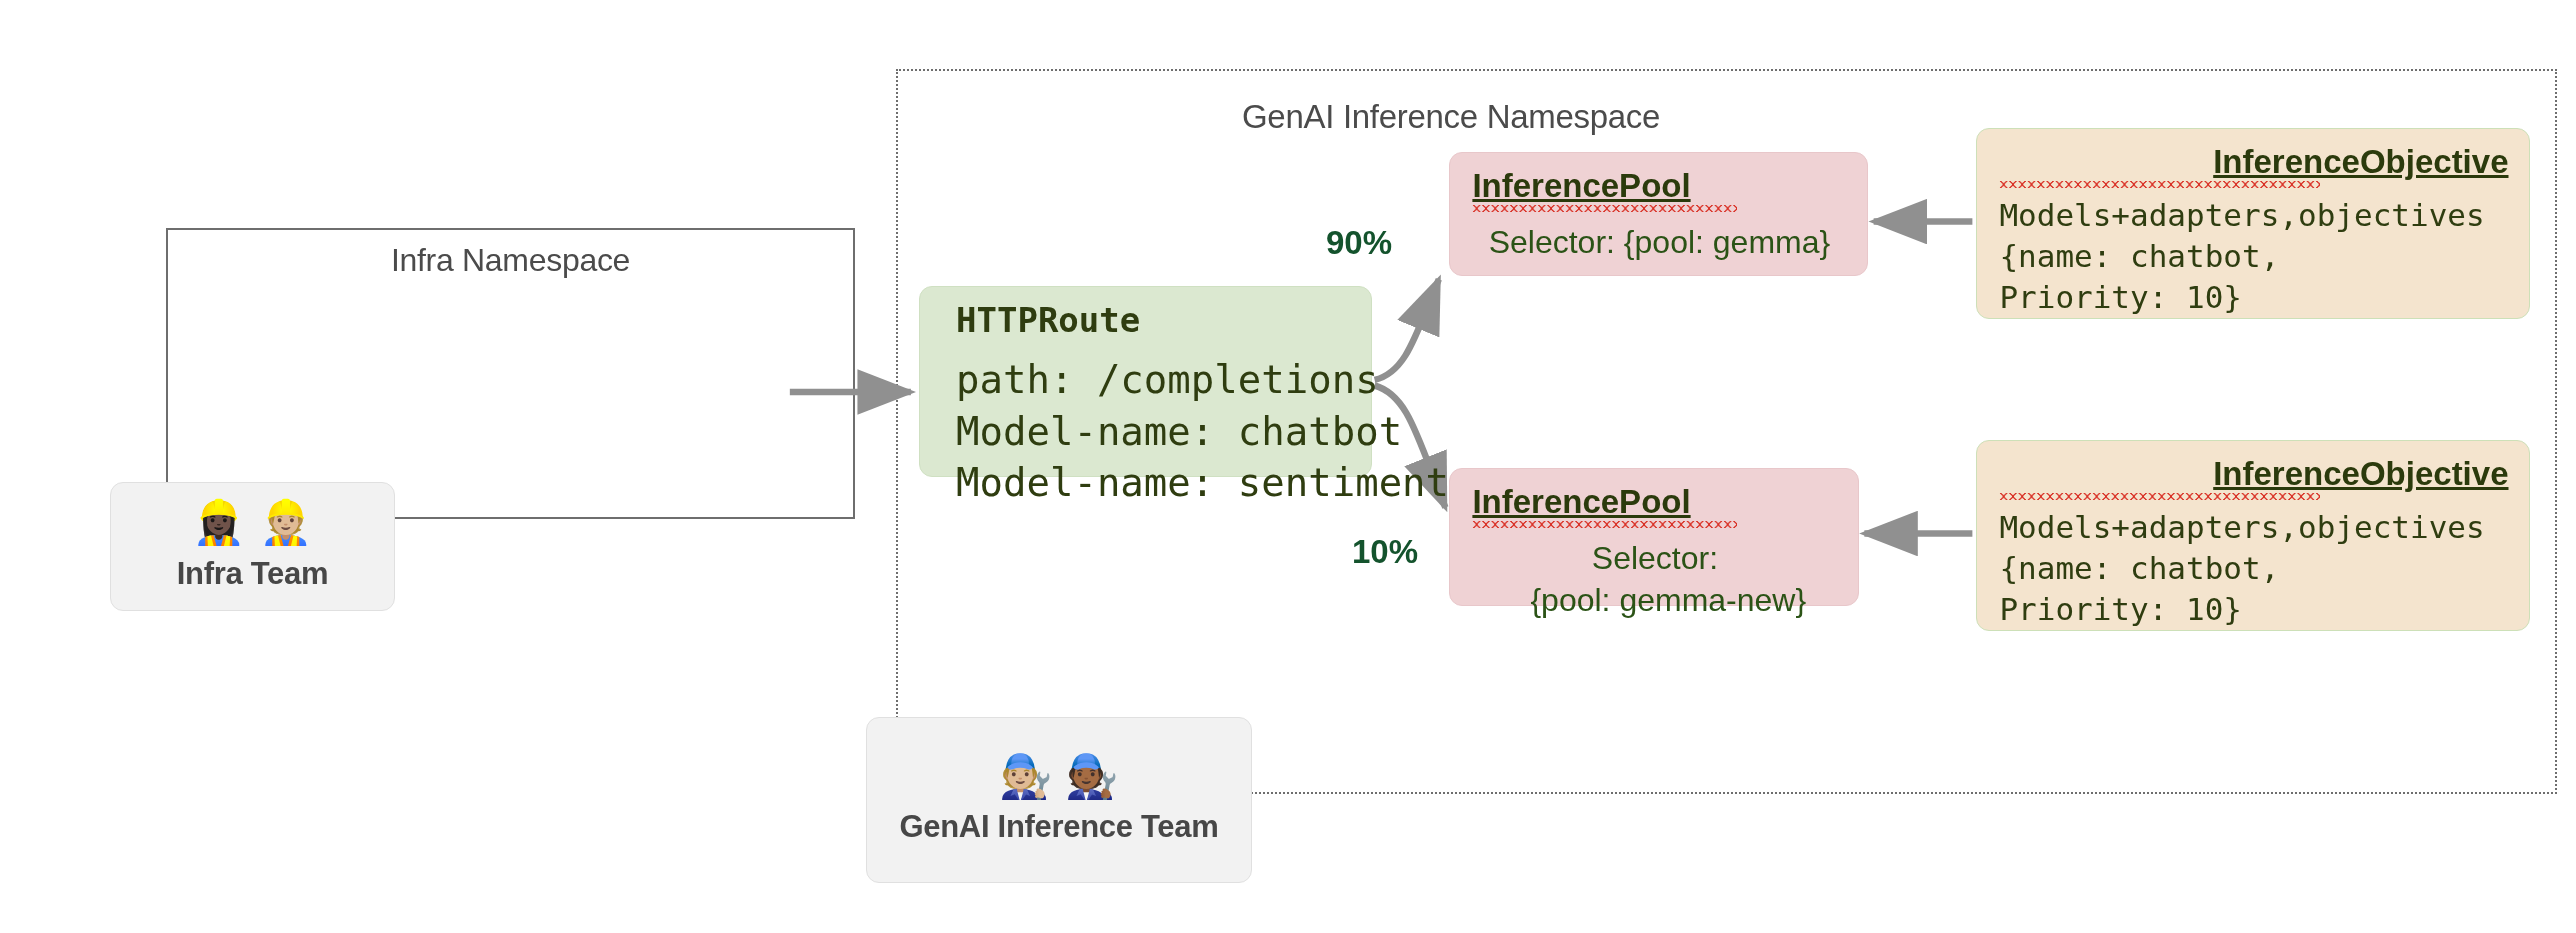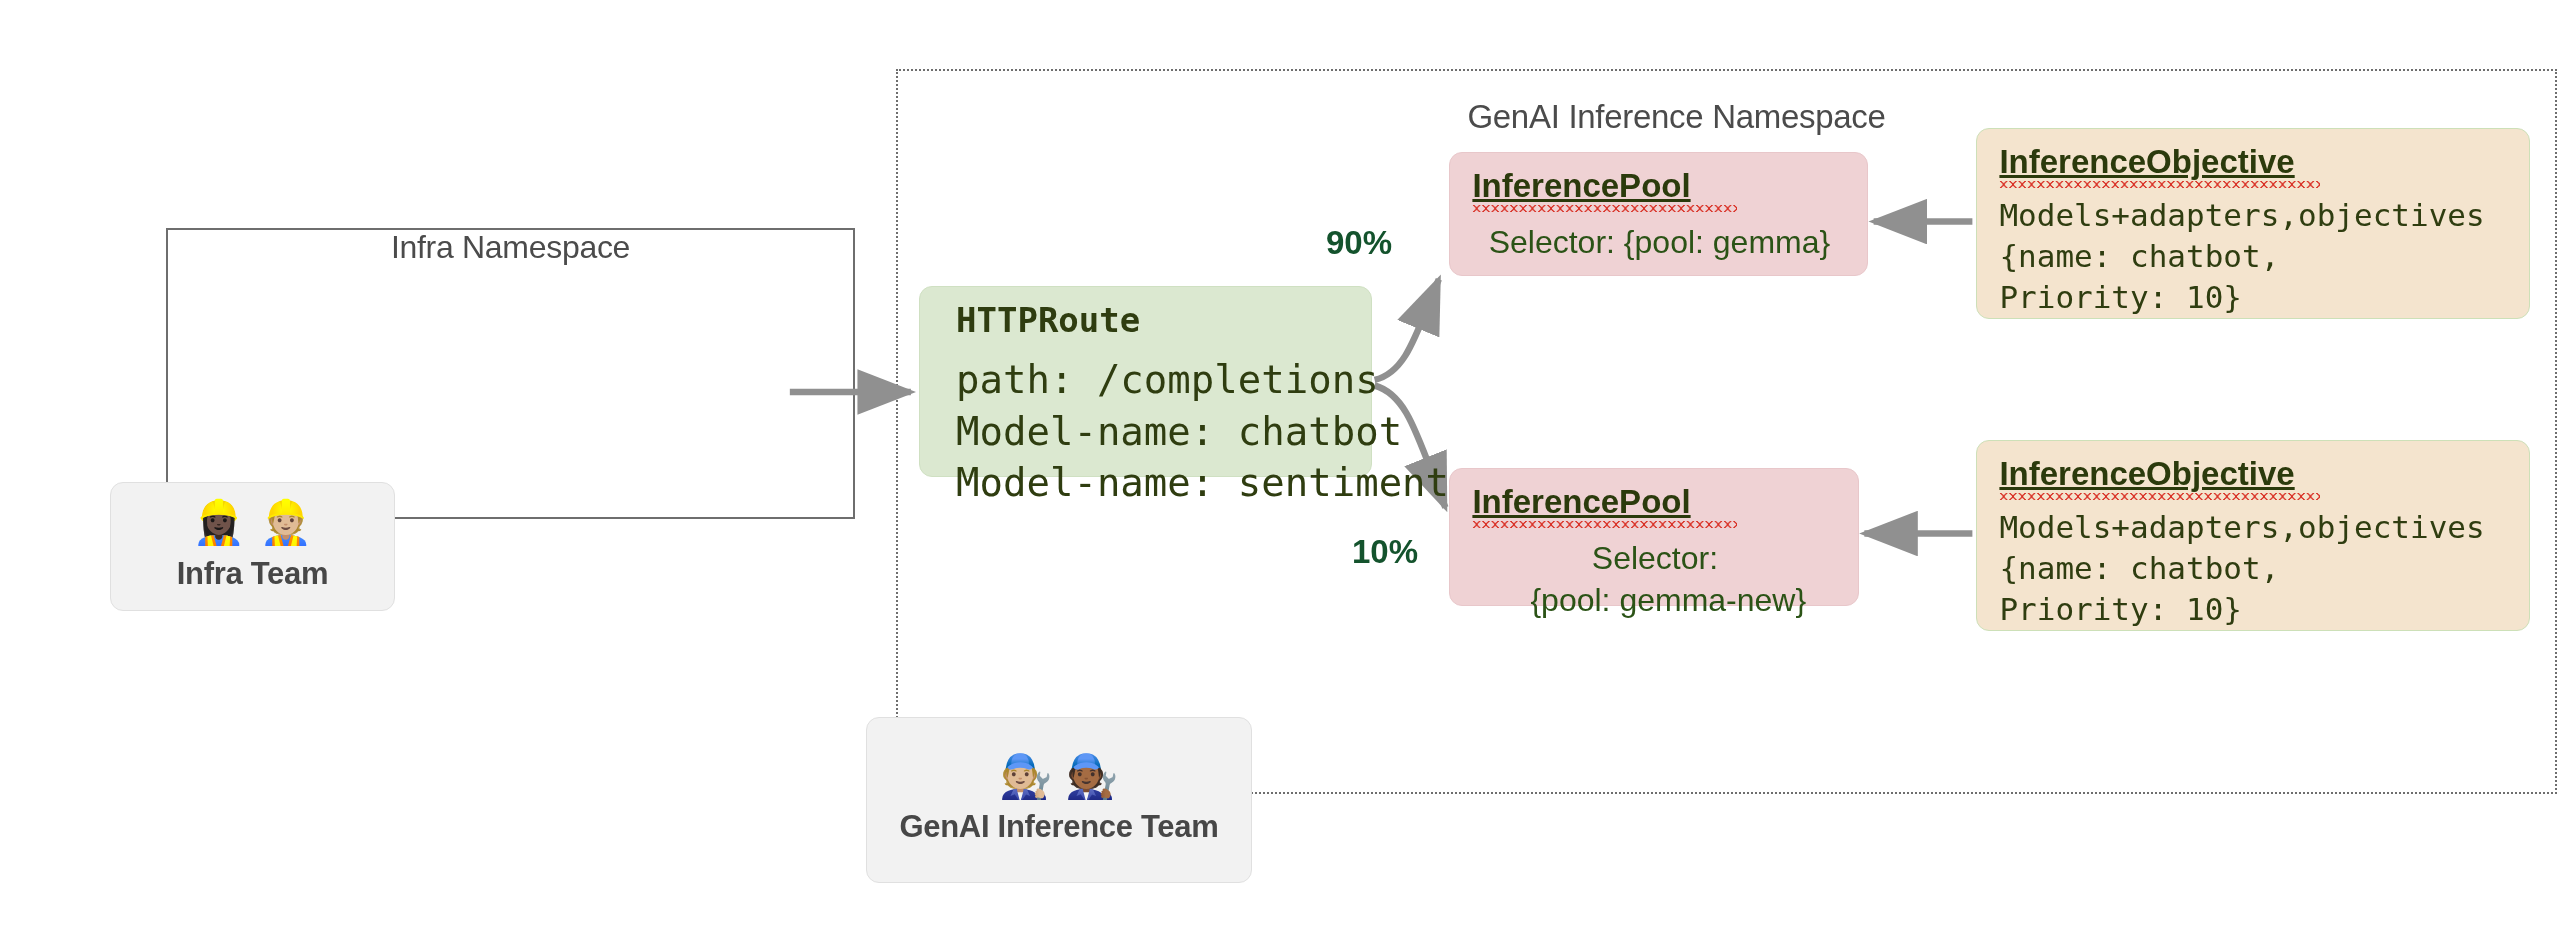--- a/index.html
+++ b/index.html
@@ -24,41 +24,41 @@
     left: 166px;
     top: 228px;
     width: 689px;
     height: 291px;
     border: 2.8px solid #6E6E6E;
     box-sizing: border-box;
     background: transparent;
   }
   #infra-namespace-title {
     left: 166px;
-    top: 229px;
+    top: 242px;
     width: 689px;
     text-align: center;
     font-size: 32px;
     color: #4B4B4B;
     letter-spacing: -0.3px;
   }
   #genai-namespace-box {
     left: 896px;
     top: 69px;
     width: 1661px;
     height: 725px;
     border: 2.8px dotted #6E6E6E;
     box-sizing: border-box;
     background: transparent;
   }
   #genai-namespace-title {
-    left: 1211px;
+    left: 1242px;
     top: 98px;
     width: 931px;
-    text-align: center;
+    text-align: left;
     font-size: 33px;
     color: #4B4B4B;
     letter-spacing: -0.3px;
   }
 
   
   .card {
     box-sizing: border-box;
     border-radius: 13px;
     padding: 13px 20.5px 15px 22.4px;
@@ -120,20 +120,21 @@
   .objective-card {
     background: #F4E4CE;
     border: 0.9px solid #cde0b8;
   }
   .objective-card .title {
     color: #2B3A0C;
     font-size: 33px;
     text-decoration: underline;
     text-decoration-color: #2B3A0C;
     text-underline-offset: 1.9px;
+    text-align: right;
   }
   .objective-card .body { color: #2F3D10; font-size: 31px; margin-top: 7.5px; }
   #inferenceobjective-1-card { left: 1976px; top: 128px; width: 554px; height: 191px; }
   #inferenceobjective-2-card { left: 1976px; top: 440px; width: 554px; height: 191px; }
 
   
   .squiggle {
     display: block;
     height: 6.5px;
     margin-top: -0.9px;

